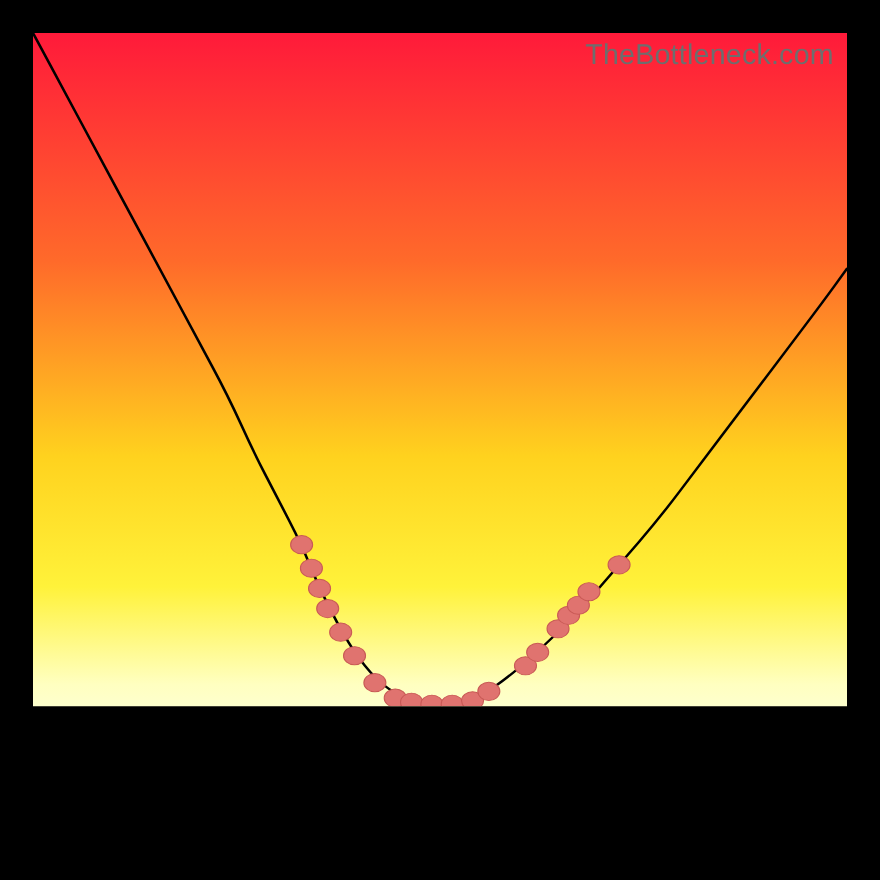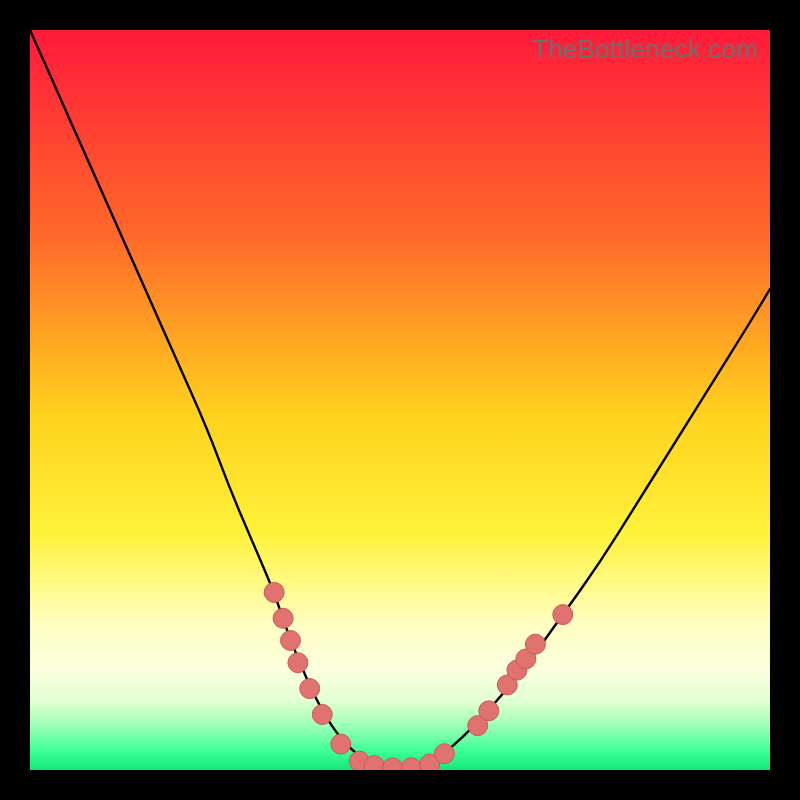--- a/index.html
+++ b/index.html
@@ -9,21 +9,21 @@
     height: 800px;
     background: #000;
     overflow: hidden;
     font-family: Arial, Helvetica, sans-serif;
   }
   .frame {
     position: absolute;
     left: 30px;
     top: 30px;
     width: 740px;
-    height: 740px;
+    height: 612px;
     overflow: hidden;
   }
   .gradient {
     position: absolute;
     inset: 0;
   }
   .watermark {
     position: absolute;
     top: 4px;
     right: 12px;

